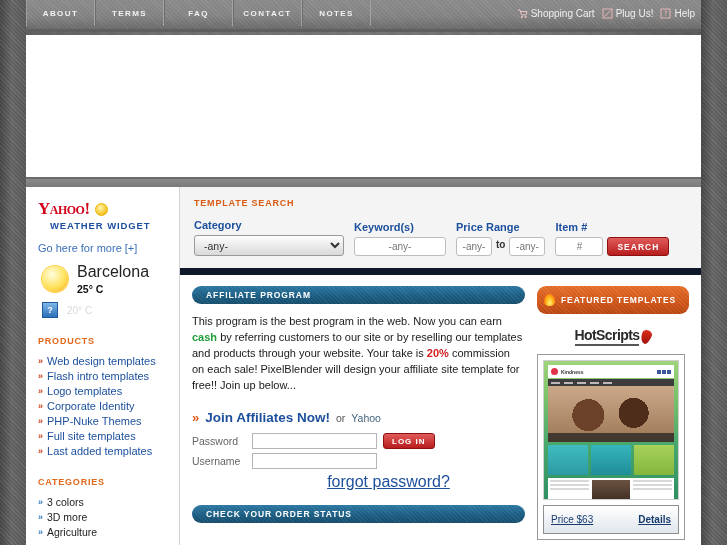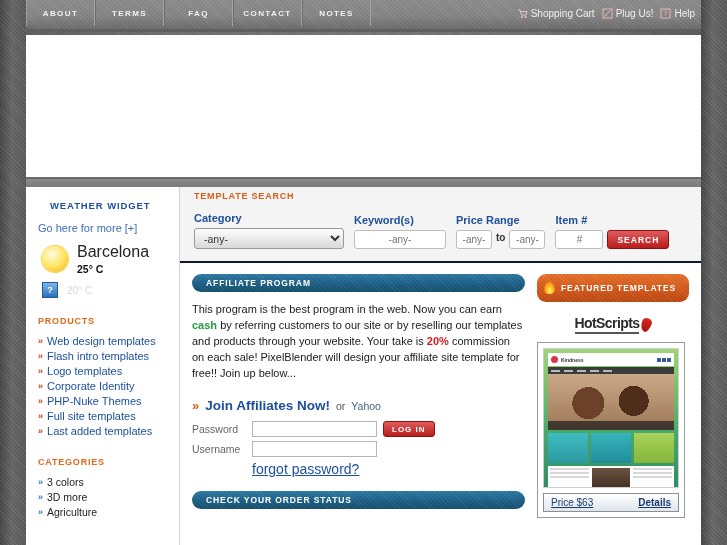--- a/index.html
+++ b/index.html
@@ -237,22 +237,22 @@
   .side-link.small .chev { color: #3a7fc1; }
 
   
   .main {
     flex: 1;
     background: #ffffff;
     box-sizing: border-box;
   }
   .search-panel {
     background: #f4f4f4;
-    border-bottom: 2px solid #0f172a;
-    padding: 4px 14px 12px 14px;
+    border-bottom: 7px solid #0f172a;
+    padding: 11px 14px 12px 14px;
   }
   .panel-title {
     color: #d95b14;
     font-size: 9px;
     font-weight: bold;
     letter-spacing: 0.8px;
     text-transform: uppercase;
     margin-bottom: 11px;
   }
   .search-row { display: flex; align-items: flex-end; gap: 10px; }
@@ -396,24 +396,25 @@
     background: linear-gradient(180deg, #e05b5b, #b81d1d);
     border: 1px solid #8c1212;
     border-radius: 3px;
     cursor: pointer;
     text-transform: uppercase;
     font-family: "Liberation Sans", sans-serif;
   }
   .forgot {
     margin-left: 60px;
     margin-top: 3px;
-    font-size: 14px;
+    font-size: 16px;
     color: #1c4f9c;
     text-decoration: underline;
     cursor: pointer;
+    text-align: center;
   }
   .bar-order { margin-top: 14px; }
 
   
   .hotscripts {
     margin: 13px 0 8px 0;
     display: flex;
     justify-content: center;
     align-items: center;
     gap: 2px;
@@ -491,21 +492,21 @@
     background: #fff;
     display: flex; gap: 3px; padding: 2px;
     box-sizing: border-box;
   }
   .t-foot > div { flex: 1; }
   .t-foot-lines { display: block; height: 2px; background: #d8d8d8; margin-bottom: 2px; }
   .t-foot-photo { background: linear-gradient(180deg, #6b5240, #3e2d22); height: 100%; }
 
   .price-bar {
     margin-top: 5px;
-    height: 19px;
+    height: 29px;
     border: 1px solid #8f8f8f;
     background: linear-gradient(180deg, #ffffff, #dfe6ec);
     display: flex;
     align-items: center;
     justify-content: space-between;
     padding: 0 7px;
     box-sizing: border-box;
   }
   .price-txt, .details-txt {
     font-size: 10px;
@@ -562,20 +563,24 @@
       </div>
     </div>
   </div>
 
   <div class="banner"></div>
   <div class="banner-sep"></div>
 
   <div class="content">
 
     <div class="sidebar">
+      <div class="yahoo-logo">
+        <span class="yahoo-word">Yahoo!</span>
+        <span class="sun-small"></span>
+      </div>
       <div class="weather-widget-label">WEATHER WIDGET</div>
       <div class="go-more">Go here for more [+]</div>
 
       <div class="weather-row">
         <span class="sun-big"></span>
         <span>
           <div class="weather-city">Barcelona</div>
           <div class="weather-temp">25° C</div>
         </span>
       </div>

